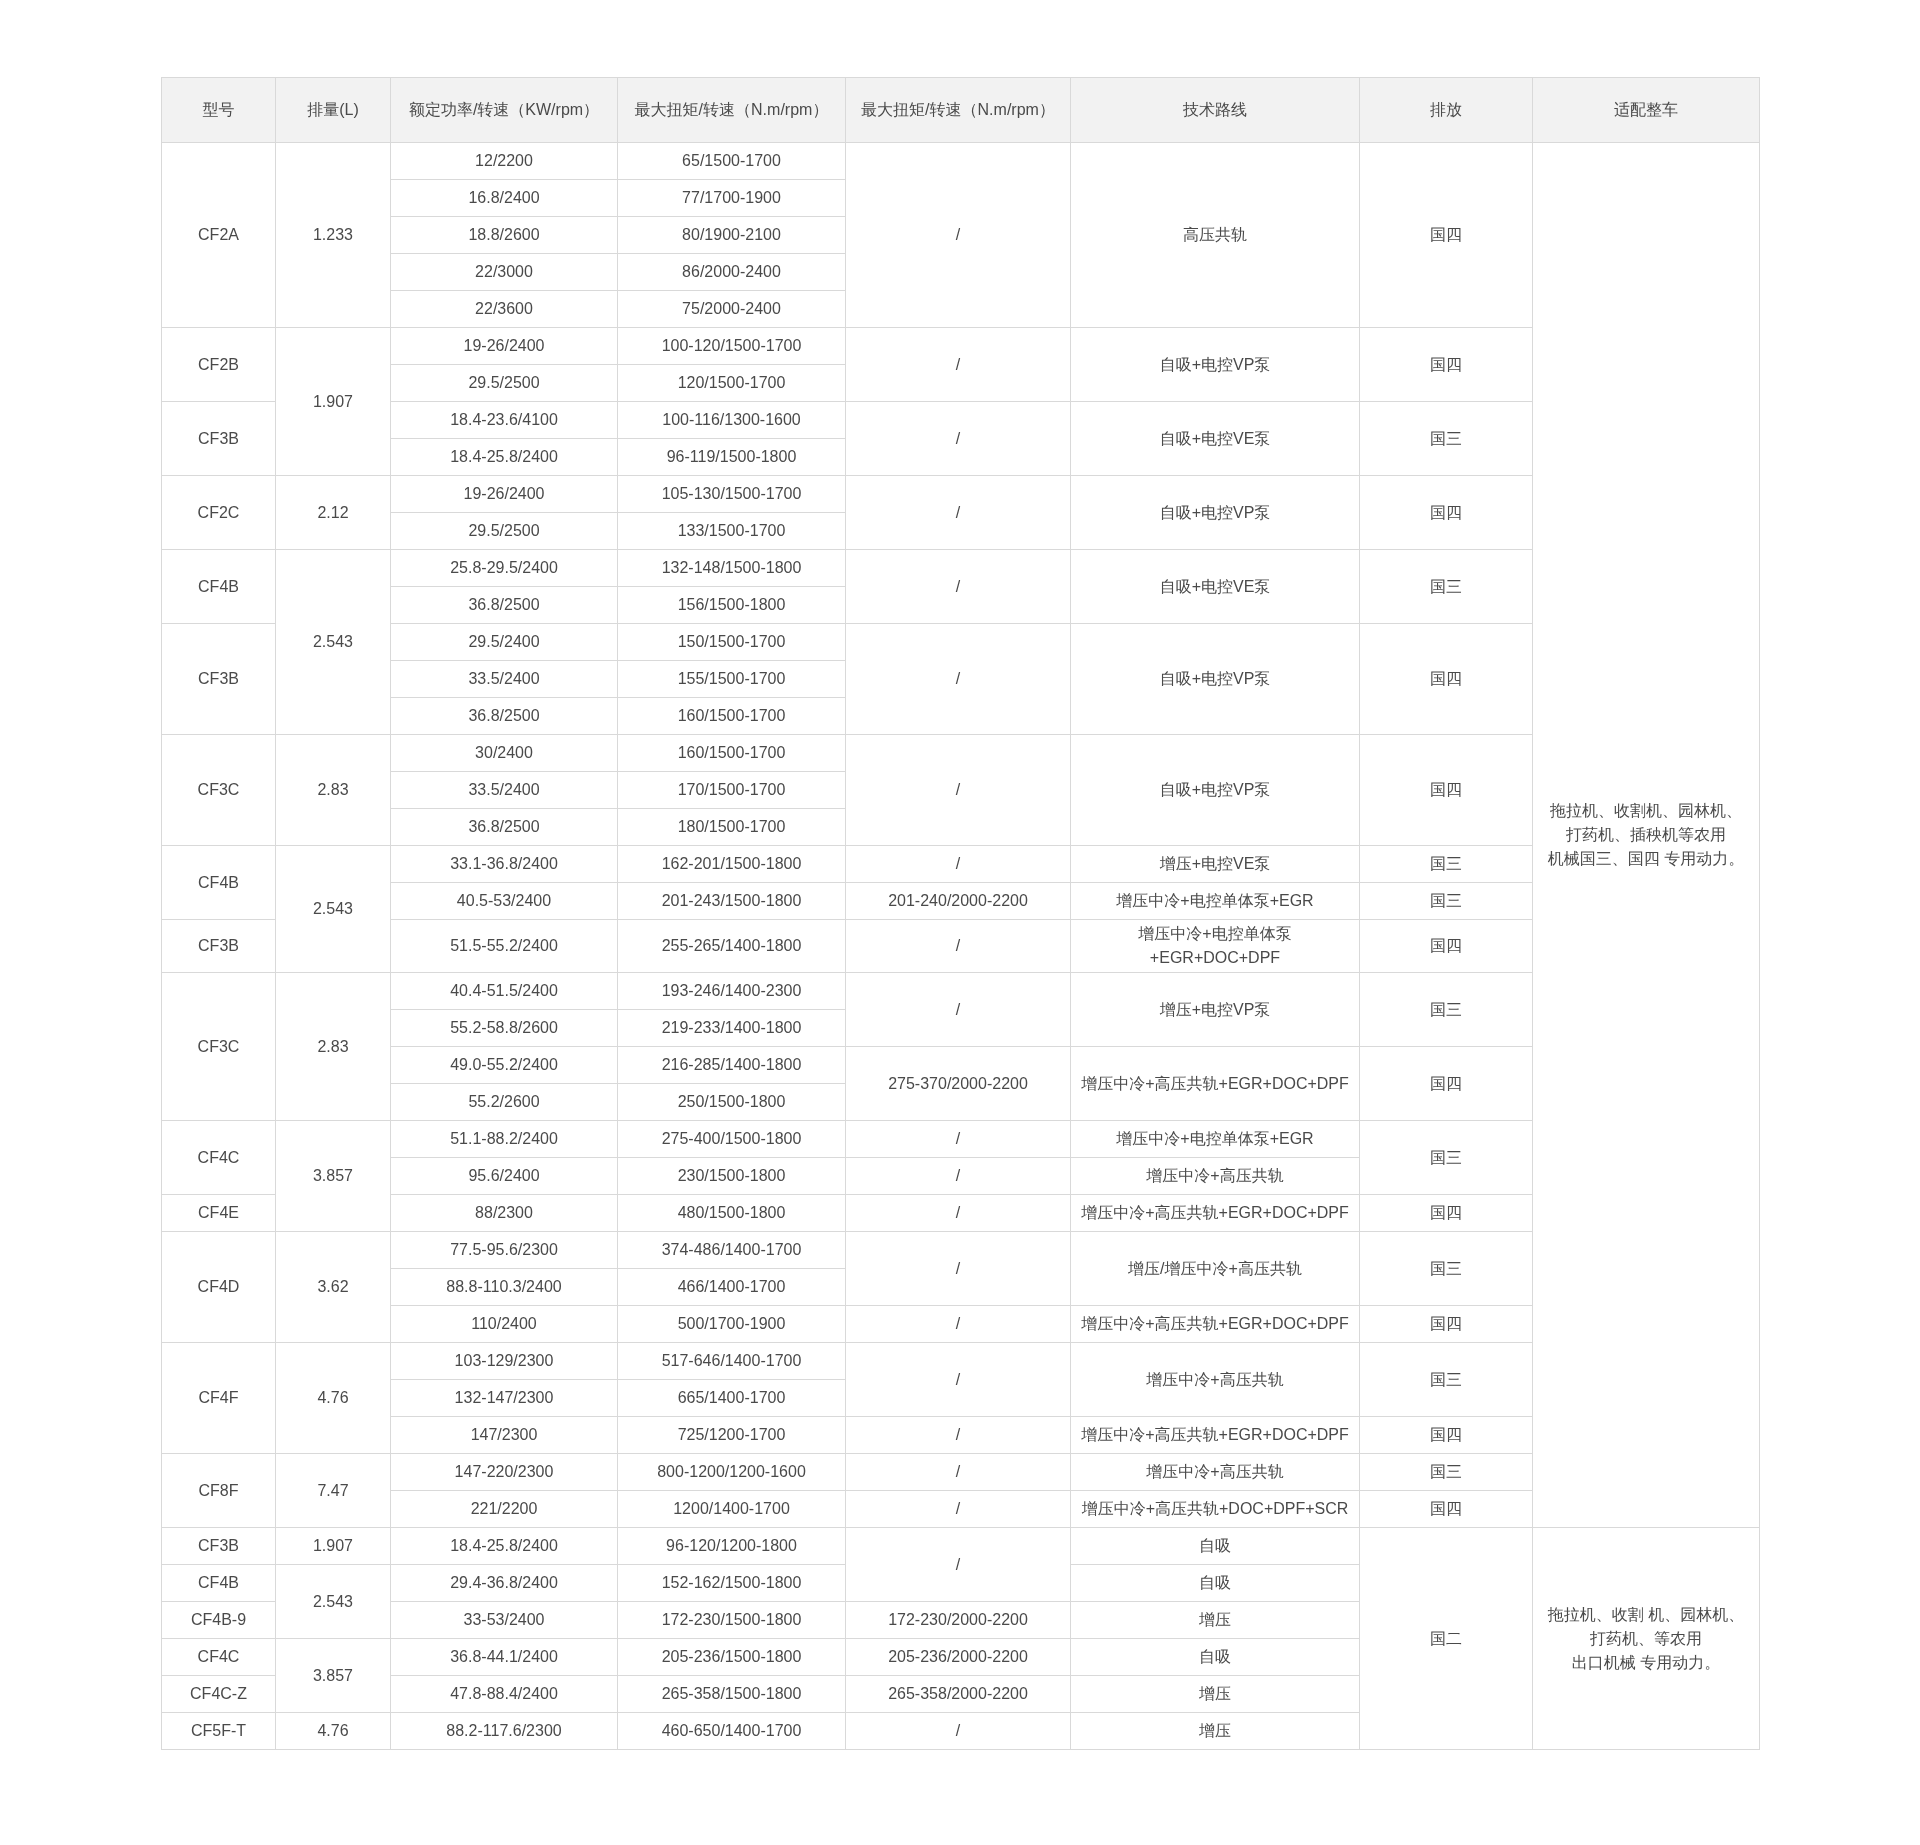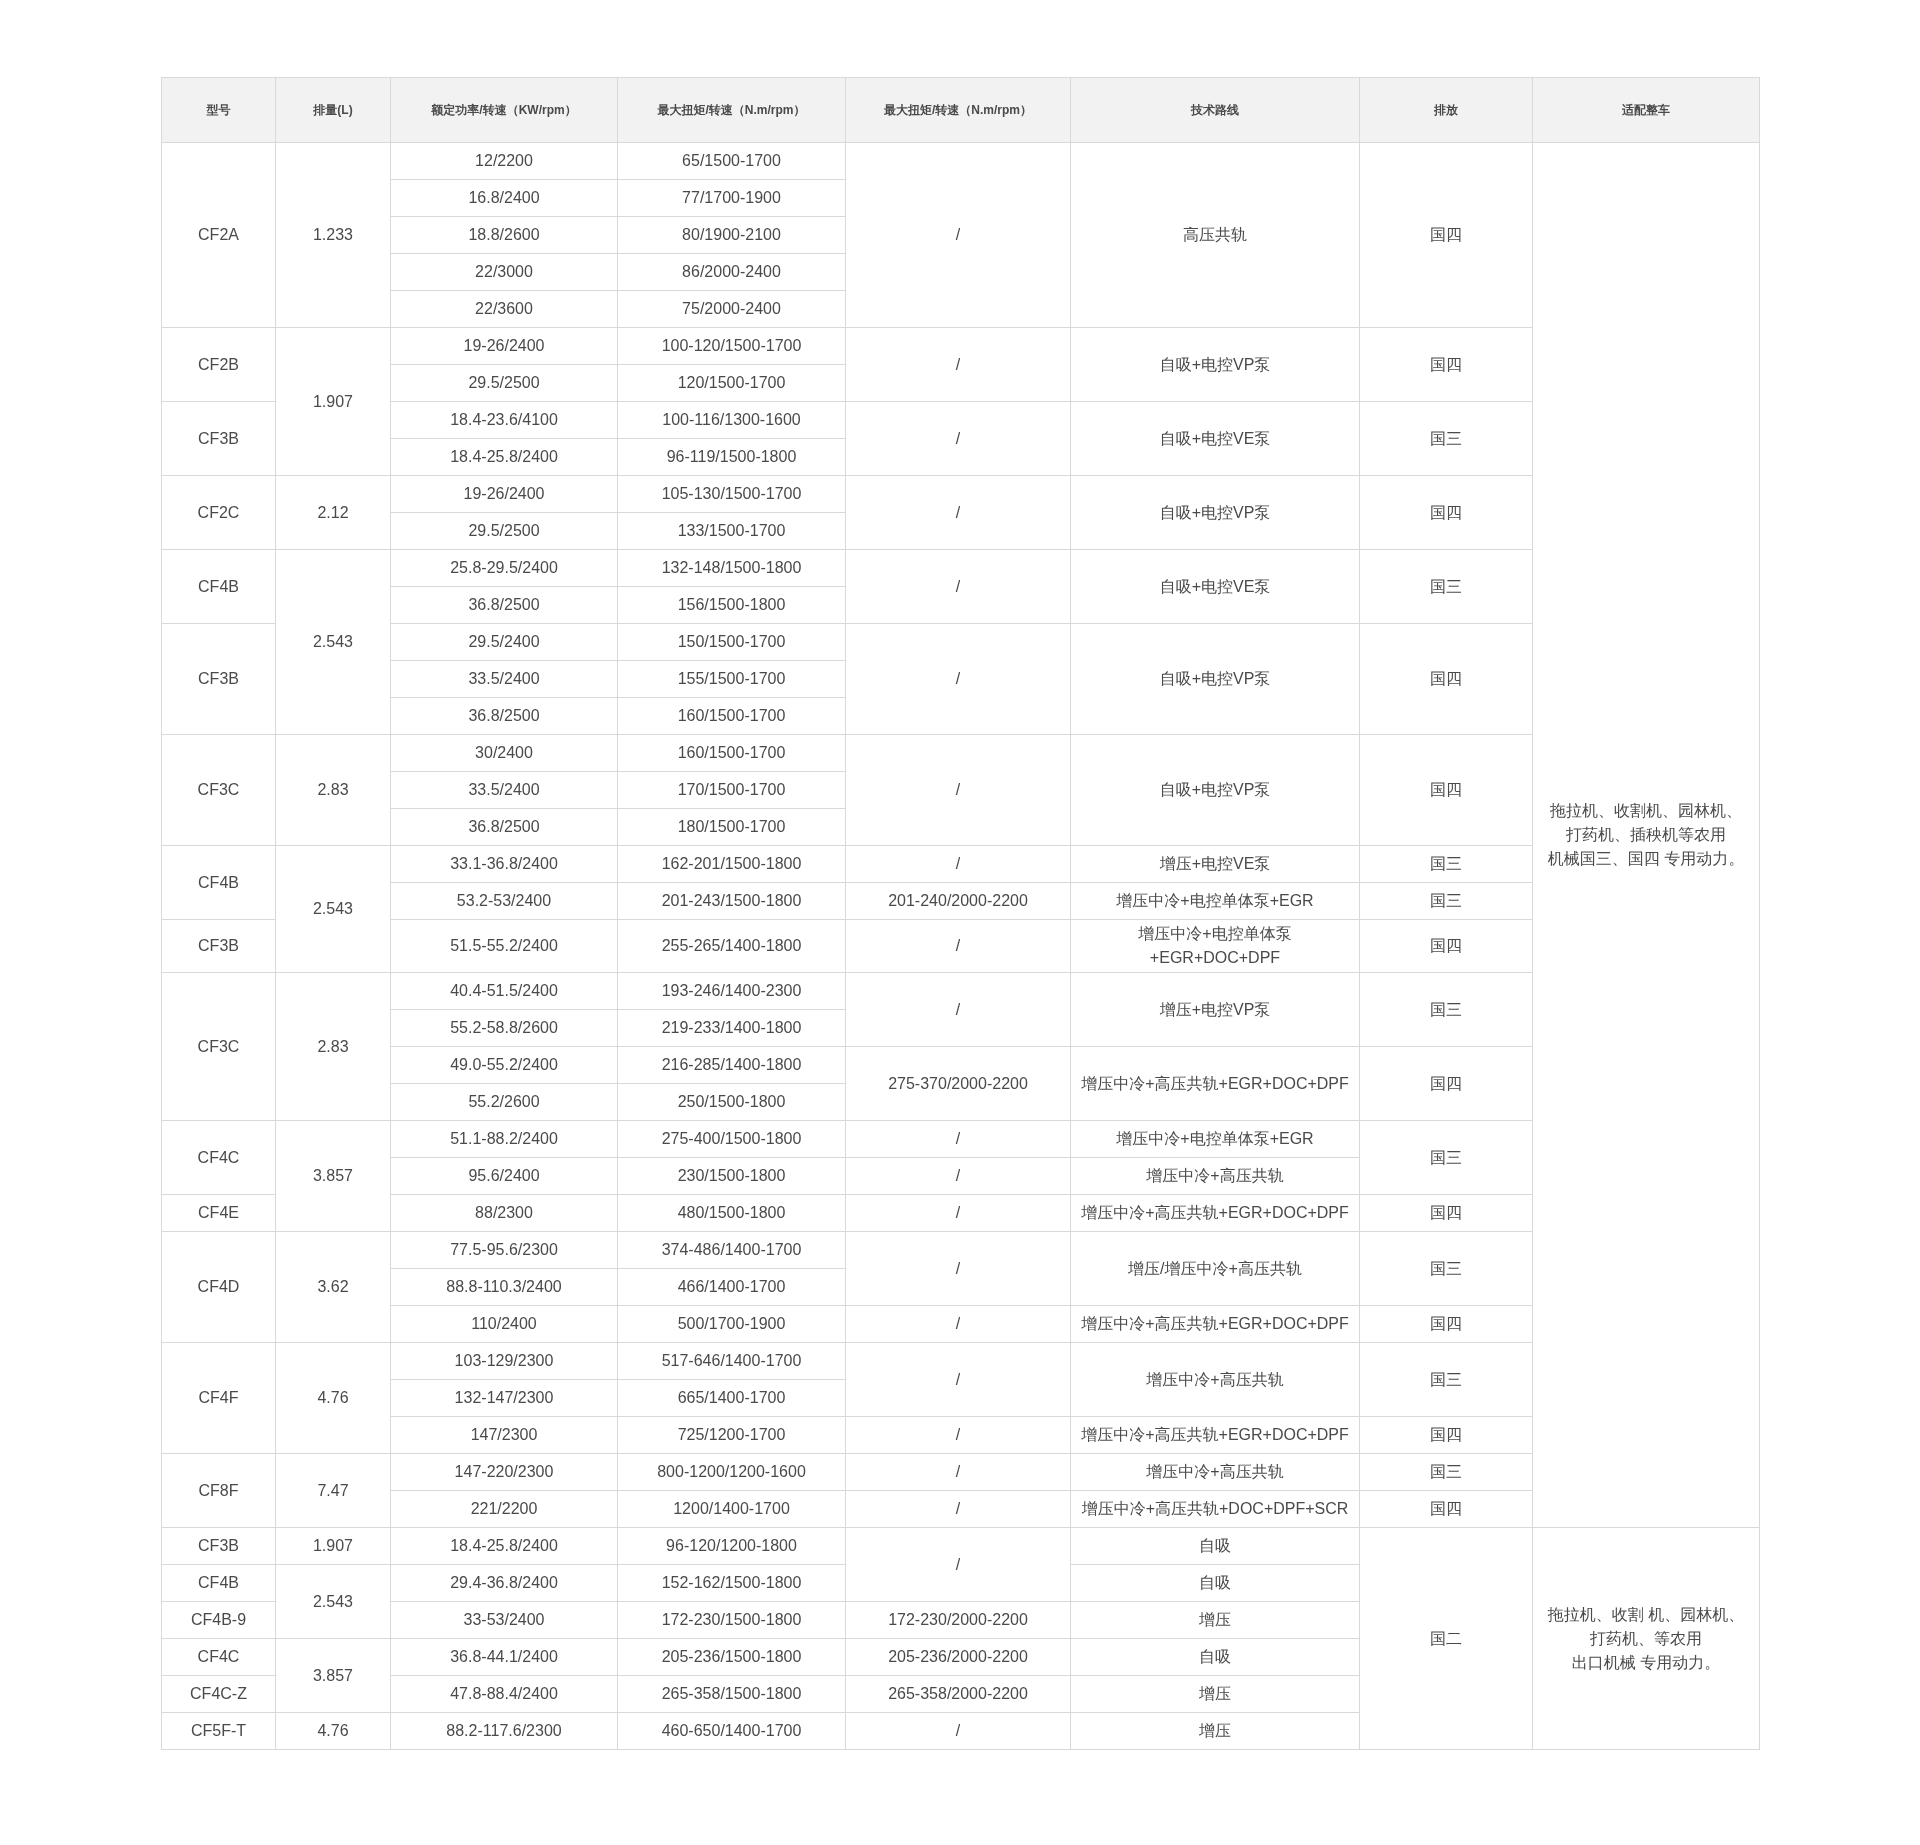--- a/index.html
+++ b/index.html
@@ -33,22 +33,22 @@
     font-size:16px;
     color:var(--text);
     white-space:pre-line;
     line-height:1.5;
     padding:2px 4px;
     overflow:hidden;
   }
   table.spec-table thead tr{height:65px;}
   table.spec-table thead th{
     background:var(--header-bg);
-    font-weight:700;
-    font-size:12px;
+    font-weight:400;
+    font-size:16px;
   }
   table.spec-table tbody tr{height:37px;}
 </style>
 </head>
 <body>
 
 <div class="page">
   <table class="spec-table">
     <colgroup>
       <col style="width:114px">
@@ -188,21 +188,21 @@
         <tr>
           <td rowspan="2">CF4B</td>
           <td rowspan="3">2.543</td>
           <td>33.1-36.8/2400</td>
           <td>162-201/1500-1800</td>
           <td>/</td>
           <td>增压+电控VE泵</td>
           <td>国三</td>
         </tr>
         <tr>
-          <td>53.2-53/2400</td>
+          <td>40.5-53/2400</td>
           <td>201-243/1500-1800</td>
           <td>201-240/2000-2200</td>
           <td>增压中冷+电控单体泵+EGR</td>
           <td>国三</td>
         </tr>
         <tr>
           <td>CF3B</td>
           <td>51.5-55.2/2400</td>
           <td>255-265/1400-1800</td>
           <td>/</td>

